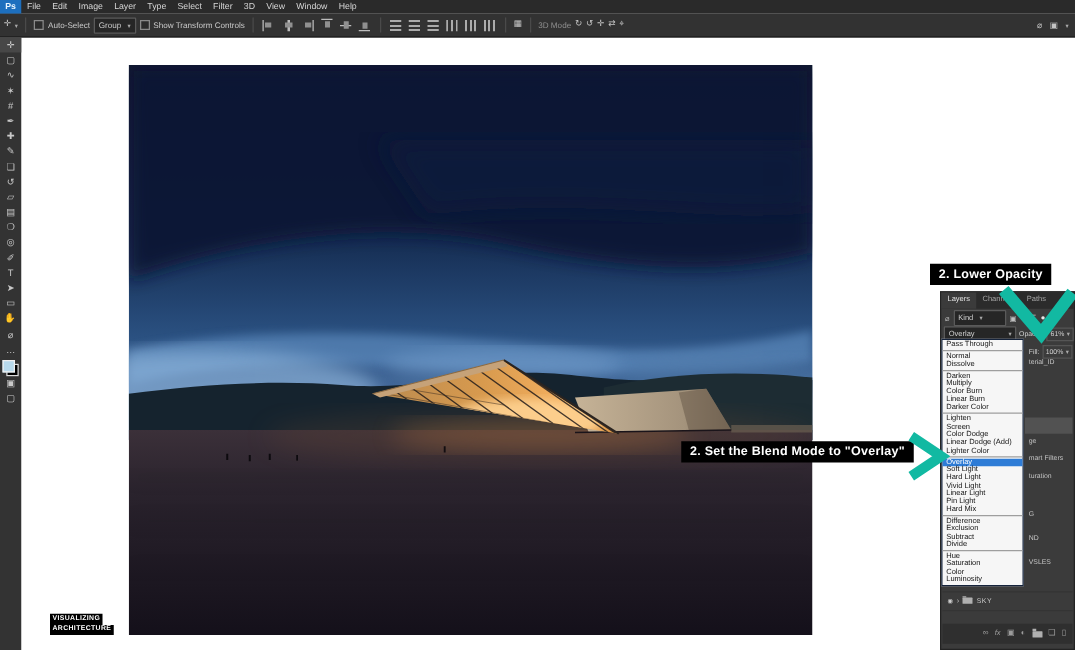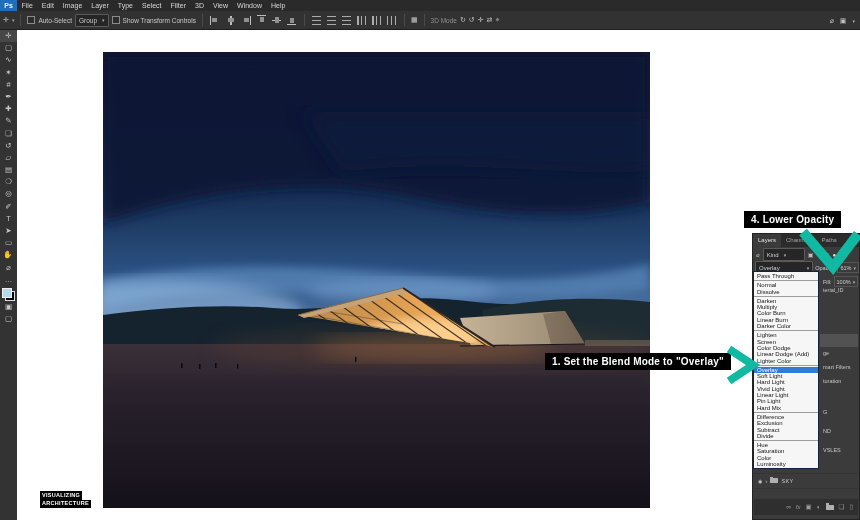--- a/index.html
+++ b/index.html
@@ -371,21 +371,21 @@
   <div class="bm-item">Exclusion</div>
   <div class="bm-item">Subtract</div>
   <div class="bm-item">Divide</div>
   <div class="bm-div"></div>
   <div class="bm-item">Hue</div>
   <div class="bm-item">Saturation</div>
   <div class="bm-item">Color</div>
   <div class="bm-item">Luminosity</div>
 </div>
 
-<div class="note note2">4. Lower Opacity</div>
+<div class="note note2">2. Lower Opacity</div>
 <svg class="chevsvg" style="left:799px;top:228px" width="62" height="48">
   <polyline points="4,4 34,39 59,6" fill="none" stroke="#12b9a2" stroke-width="10"></polyline>
 </svg>
 
-<div class="note note1">1. Set the Blend Mode to "Overlay"</div>
+<div class="note note1">2. Set the Blend Mode to "Overlay"</div>
 <svg class="chevsvg" style="left:724px;top:344px" width="36" height="42">
   <polyline points="5,5 29,21 5,37" fill="none" stroke="#12b9a2" stroke-width="8"></polyline>
 </svg>
 
 </body></html>

